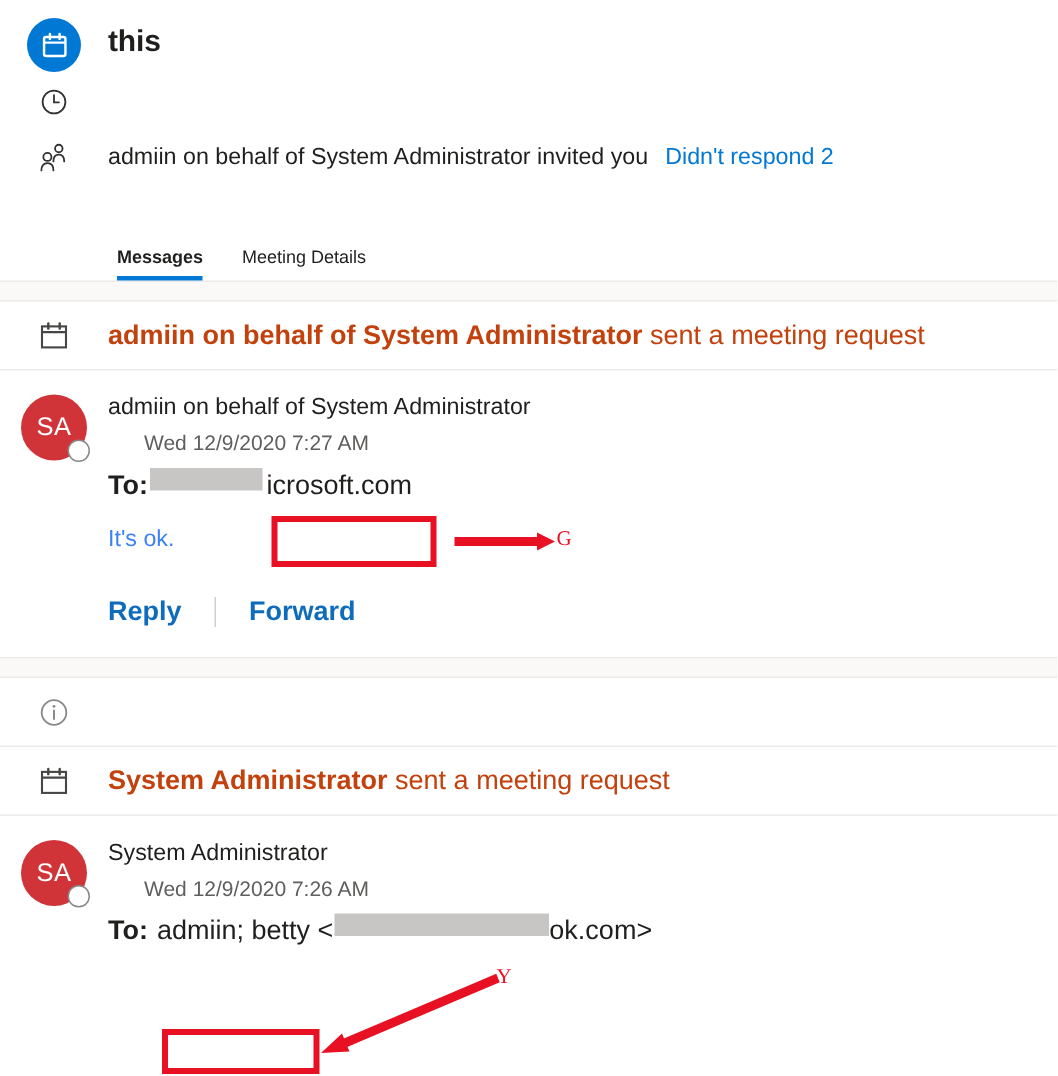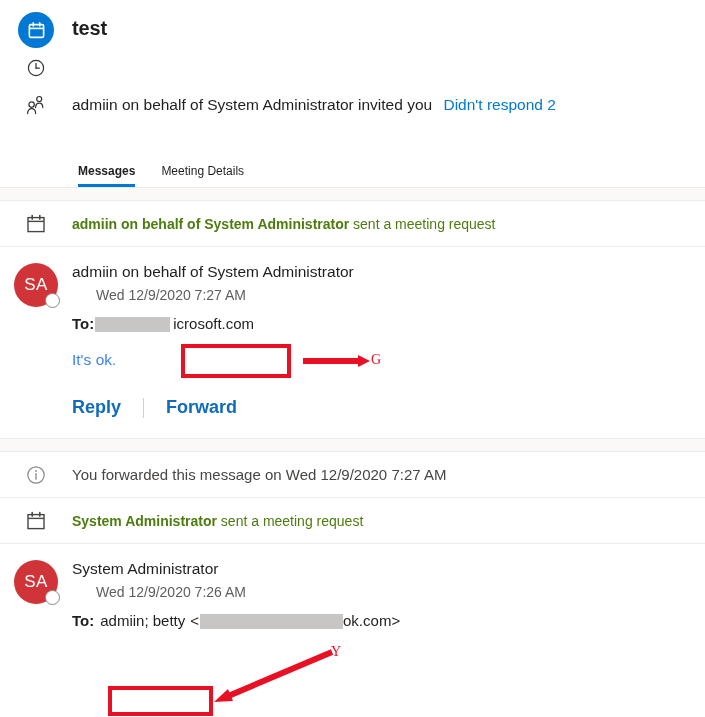--- a/index.html
+++ b/index.html
@@ -108,22 +108,22 @@
     padding: 0;
   }
   .sys-icon {
     width: 72px;
     flex: 0 0 72px;
     display: flex;
     justify-content: center;
     align-items: center;
   }
   .sys-text {
-    font-size: 14px;
-    color: #4d7c0f;
+    font-size: 18px;
+    color: #c2410c;
   }
   .sys-text b { font-weight: bold; }
   .sys-text.muted {
     color: #484644;
     font-size: 15px;
   }
 
   
   .msg {
     display: flex;
@@ -175,26 +175,25 @@
     line-height: 22px;
   }
   .msg-time {
     font-size: 14px;
     color: #605e5c;
     line-height: 22px;
     margin-top: 1px;
     margin-left: 24px;
   }
   .msg-to {
-    font-size: 15px;
+    font-size: 18px;
     color: #201f1e;
     line-height: 22px;
     margin-top: 6px;
     display: flex;
-    align-items: center;
     position: relative;
     height: 24px;
   }
   .to-label { font-weight: bold; }
   .redact {
     display: inline-block;
     background: #c8c6c4;
     height: 15px;
     vertical-align: middle;
   }
@@ -252,21 +251,21 @@
     <div class="hdr-icon">
       <div class="cal-badge">
         <svg width="19" height="19" viewBox="0 0 20 20" aria-hidden="true">
           <rect x="2.5" y="3.8" width="15" height="13.4" rx="1.4" fill="none" stroke="#ffffff" stroke-width="1.7"></rect>
           <line x1="2.5" y1="7.8" x2="17.5" y2="7.8" stroke="#ffffff" stroke-width="1.7"></line>
           <line x1="6.6" y1="1.8" x2="6.6" y2="5.2" stroke="#ffffff" stroke-width="1.7" stroke-linecap="round"></line>
           <line x1="13.4" y1="1.8" x2="13.4" y2="5.2" stroke="#ffffff" stroke-width="1.7" stroke-linecap="round"></line>
         </svg>
       </div>
     </div>
-    <div class="hdr-title">test</div>
+    <div class="hdr-title">this</div>
   </div>
 
   <div class="hdr-row" style="min-height:30px;margin-top:8px;">
     <div class="hdr-icon">
       <svg width="20" height="20" viewBox="0 0 20 20" aria-hidden="true">
         <circle cx="10" cy="10" r="7.6" fill="none" stroke="#323130" stroke-width="1.2"></circle>
         <line x1="10" y1="5.4" x2="10" y2="10.2" stroke="#323130" stroke-width="1.2" stroke-linecap="round"></line>
         <line x1="10" y1="10.2" x2="13.3" y2="10.2" stroke="#323130" stroke-width="1.2" stroke-linecap="round"></line>
       </svg>
     </div>
@@ -342,21 +341,20 @@
 <div class="band"></div>
 
 <div class="sys-row">
   <div class="sys-icon">
     <svg width="22" height="22" viewBox="0 0 22 22" aria-hidden="true">
       <circle cx="11" cy="11" r="8.2" fill="none" stroke="#8a8886" stroke-width="1.2"></circle>
       <circle cx="11" cy="6.9" r="0.95" fill="#8a8886"></circle>
       <line x1="11" y1="9.6" x2="11" y2="15.3" stroke="#8a8886" stroke-width="1.3" stroke-linecap="round"></line>
     </svg>
   </div>
-  <div class="sys-text muted">You forwarded this message on Wed 12/9/2020 7:27 AM</div>
 </div>
 
 <div class="hr"></div>
 
 <div class="sys-row">
   <div class="sys-icon">
     <svg width="22" height="22" viewBox="0 0 22 22" aria-hidden="true">
       <rect x="3" y="4.6" width="16" height="14" fill="none" stroke="#484644" stroke-width="1.4"></rect>
       <line x1="3" y1="8.4" x2="19" y2="8.4" stroke="#484644" stroke-width="1.4"></line>
       <line x1="7.2" y1="2.6" x2="7.2" y2="6.1" stroke="#484644" stroke-width="1.6" stroke-linecap="round"></line>

